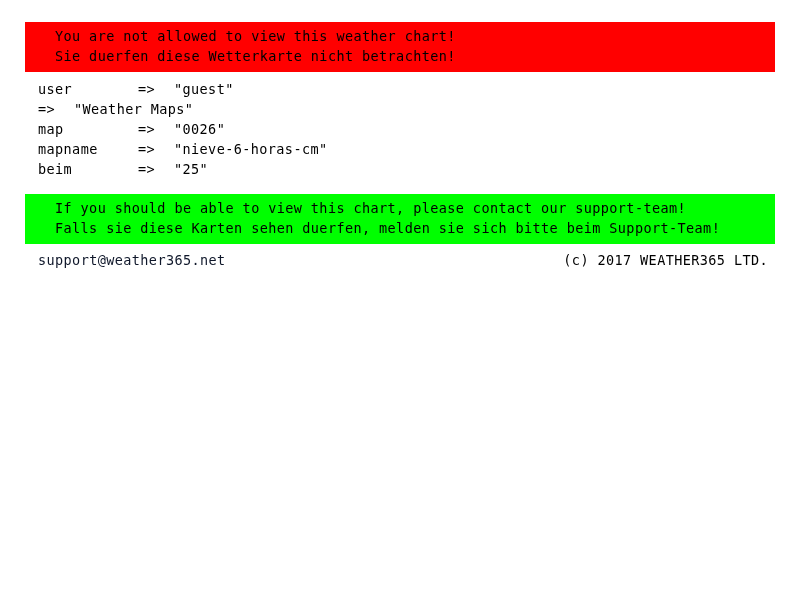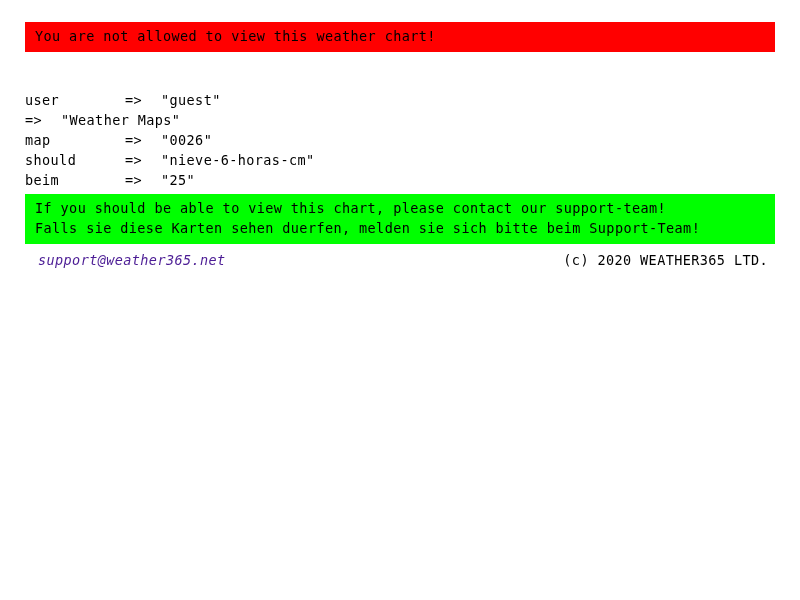--- a/index.html
+++ b/index.html
@@ -30,32 +30,31 @@
   .banner-error {
     top: 22px;
     background: #ff0000;
   }
   .banner-ok {
     top: 194px;
     background: #00ff00;
   }
   .banner-line {
     margin: 0;
-    padding: 0 0 0 10px;
+    padding: 0 0 0 30px;
     line-height: 20px;
     white-space: pre;
     font-size: 13.5px;
     letter-spacing: 0.4px;
   }
   .details {
     position: absolute;
-    left: 25px;
+    left: 38px;
     top: 79px;
     width: 700px;
-    margin-top: 11px;
   }
   .detail-row {
     display: flex;
     line-height: 20px;
     white-space: pre;
     font-size: 13.5px;
     letter-spacing: 0.4px;
   }
   .detail-key {
     width: 100px;
@@ -77,32 +76,32 @@
     justify-content: space-between;
     line-height: 20px;
     white-space: pre;
     font-size: 13.5px;
     letter-spacing: 0.4px;
   }
   .footer-right {
     text-align: right;
   }
   a.mail {
-    color: #4c1d95;
+    color: #0f172a;
     text-decoration: none;
-    font-style: italic;
   }
 </style>
 </head>
 <body>
 
 <div class="page">
 
   <div class="banner banner-error">
     <div class="banner-line">You are not allowed to view this weather chart!</div>
+    <div class="banner-line">Sie duerfen diese Wetterkarte nicht betrachten!</div>
   </div>
 
   <div class="details">
 
     <div class="detail-row">
       <span class="detail-key">user</span>
       <span class="detail-arrow">=&gt;</span>
       <span class="detail-value">"guest"</span>
     </div>
 
@@ -111,36 +110,36 @@
       <span class="detail-value">"Weather Maps"</span>
     </div>
 
     <div class="detail-row">
       <span class="detail-key">map</span>
       <span class="detail-arrow">=&gt;</span>
       <span class="detail-value">"0026"</span>
     </div>
 
     <div class="detail-row">
-      <span class="detail-key">should</span>
+      <span class="detail-key">mapname</span>
       <span class="detail-arrow">=&gt;</span>
       <span class="detail-value">"nieve-6-horas-cm"</span>
     </div>
 
     <div class="detail-row">
       <span class="detail-key">beim</span>
       <span class="detail-arrow">=&gt;</span>
       <span class="detail-value">"25"</span>
     </div>
 
   </div>
 
   <div class="banner banner-ok">
     <div class="banner-line">If you should be able to view this chart, please contact our support-team!</div>
     <div class="banner-line">Falls sie diese Karten sehen duerfen, melden sie sich bitte beim Support-Team!</div>
   </div>
 
   <div class="footer">
     <a class="mail" href="#">support@weather365.net</a>
-    <span class="footer-right">(c) 2020 WEATHER365 LTD.</span>
+    <span class="footer-right">(c) 2017 WEATHER365 LTD.</span>
   </div>
 
 </div>
 
 </body></html>

